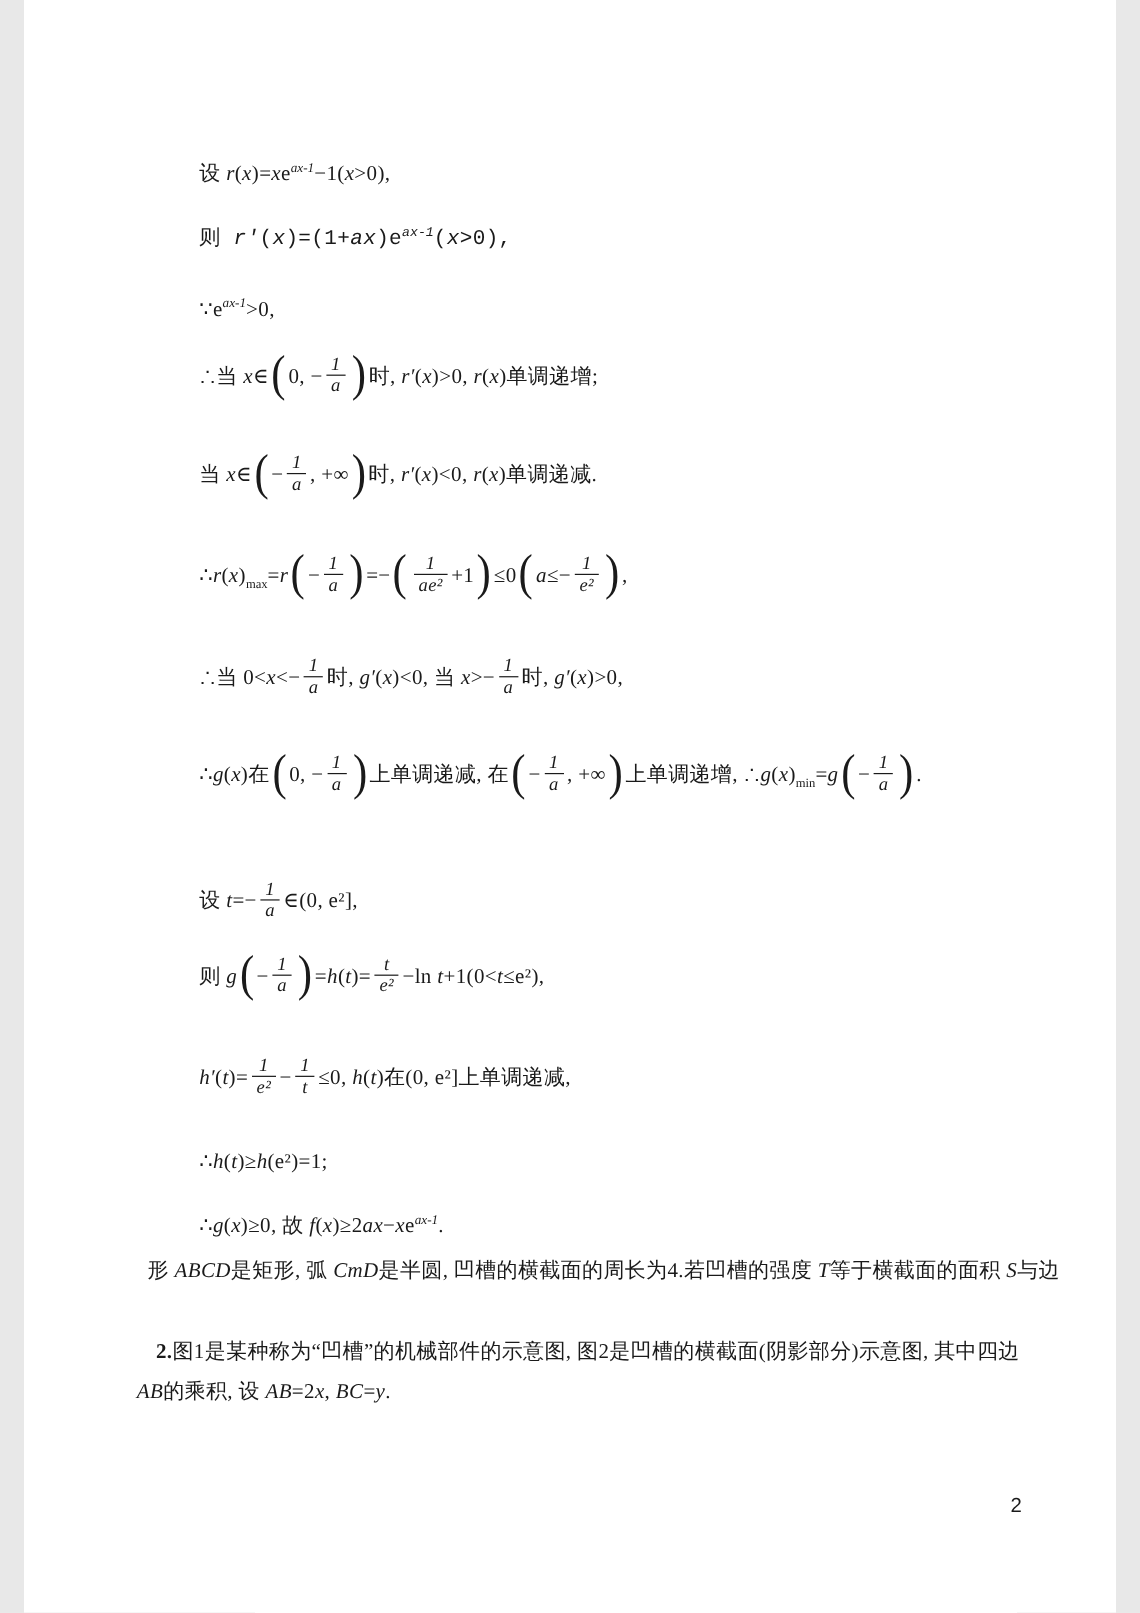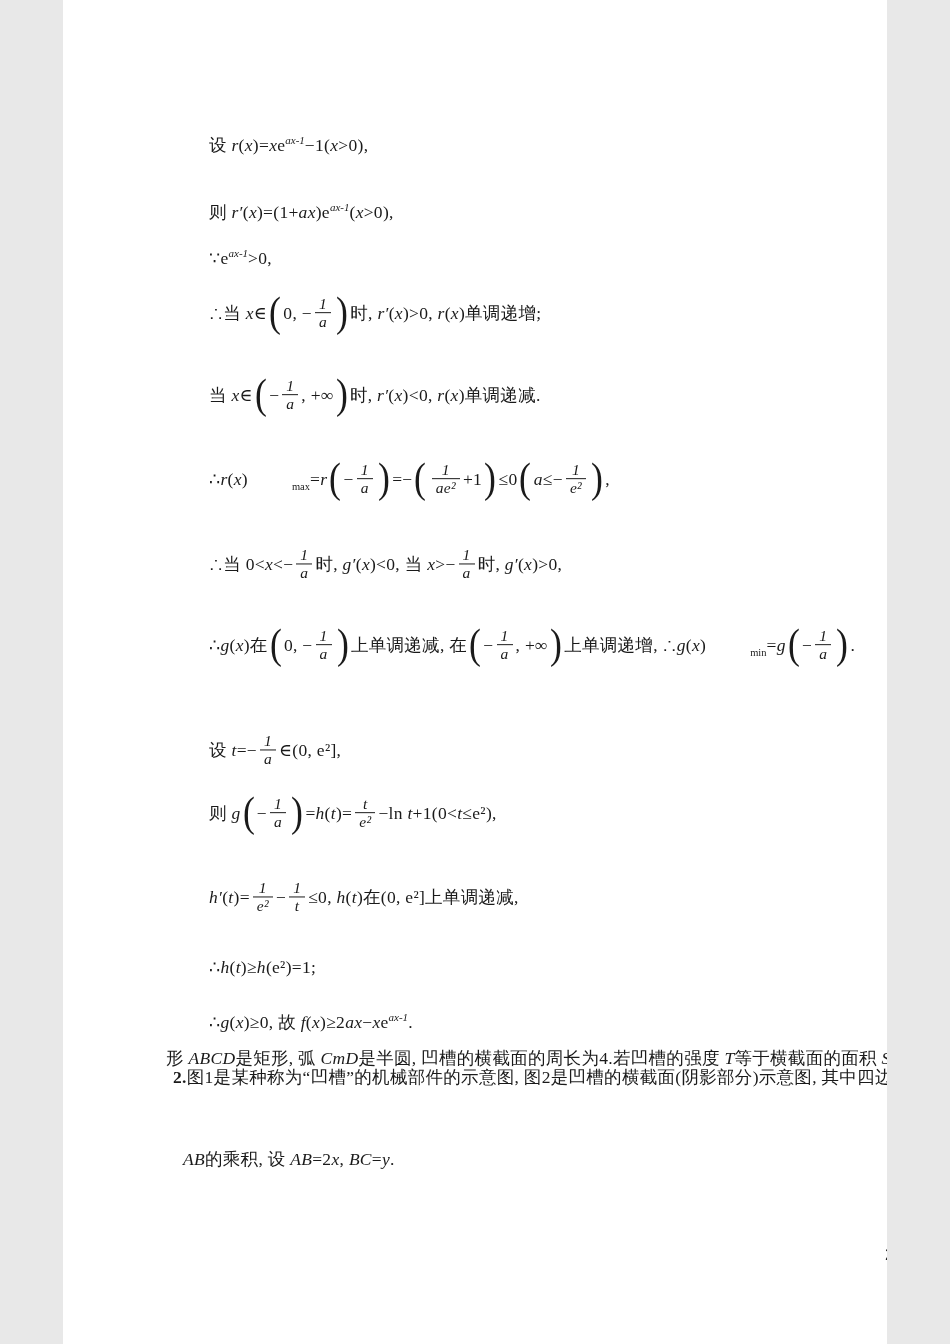--- a/index.html
+++ b/index.html
@@ -1,37 +1,37 @@
 <!DOCTYPE html>
 <html><head>
 <meta charset="utf-8">
 <style>
   html,body{margin:0;padding:0;background:#e8e8e8;}
   .page{
     position:relative;
-    width:824px;height:1344px;
+    width:910px;height:1344px;
     margin:0 auto;
     background:#ffffff;
     color:#1a1a1a;
     font-family:"Liberation Serif","DejaVu Serif",serif;
     overflow:hidden;
   }
   .line{
     position:absolute;
     transform:translateY(-50%);
     white-space:nowrap;
     font-size:17.5px;
     line-height:1.25;
     letter-spacing:0.3px;
   }
   .cn{font-style:normal;}
   .it{font-style:italic;}
   .bd{font-weight:700;}
   .sup{font-size:11px;font-style:italic;vertical-align:7px;letter-spacing:0;}
-  .sub{font-size:10.5px;font-style:normal;vertical-align:-5px;letter-spacing:0;margin-left:44px;}
+  .sub{font-size:10.5px;font-style:normal;vertical-align:-5px;letter-spacing:0;}
   .bigp{
     display:inline-block;
     vertical-align:middle;
     font-size:42px;
     line-height:0.85;
     font-weight:400;
     transform:translateY(-2px) scaleX(0.85);
     margin:0 1px;
   }
   .frac{
@@ -51,32 +51,32 @@
     font-family:"Liberation Sans","DejaVu Sans",sans-serif;
     font-size:17px;
   }
 </style>
 </head>
 <body>
 
 <div class="page">
   <div>
       <div class="line" style="top: 145px; left: 146px;"><span class="cn">设 </span><span class="it">r</span><span class="cn">(</span><span class="it">x</span><span class="cn">)=</span><span class="it">x</span><span class="cn">e</span><span class="sup">ax-1</span><span class="cn">−1(</span><span class="it">x</span><span class="cn">&gt;0),</span></div>
-      <div class="line" style="top: 212px; left: 146px;"><span class="cn">则 </span><span class="it">r′</span><span class="cn">(</span><span class="it">x</span><span class="cn">)=(1+</span><span class="it">ax</span><span class="cn">)e</span><span class="sup">ax-1</span><span class="cn">(</span><span class="it">x</span><span class="cn">&gt;0),</span></div>
+      <div class="line" style="top: 200px; left: 146px; font-family: Liberation Mono, monospace;"><span class="cn">则 </span><span class="it">r′</span><span class="cn">(</span><span class="it">x</span><span class="cn">)=(1+</span><span class="it">ax</span><span class="cn">)e</span><span class="sup">ax-1</span><span class="cn">(</span><span class="it">x</span><span class="cn">&gt;0),</span></div>
       <div class="line" style="top: 258px; left: 146px;"><span class="cn">∵e</span><span class="sup">ax-1</span><span class="cn">&gt;0,</span></div>
       <div class="line" style="top: 315px; left: 146px;"><span class="cn">∴当 </span><span class="it">x</span><span class="cn">∈</span><span class="bigp">(</span><span class="cn">0, −</span><span class="frac"><span class="num">1</span><span class="den">a</span></span><span class="bigp">)</span><span class="cn">时, </span><span class="it">r′</span><span class="cn">(</span><span class="it">x</span><span class="cn">)&gt;0, </span><span class="it">r</span><span class="cn">(</span><span class="it">x</span><span class="cn">)单调递增;</span></div>
       <div class="line" style="top: 397px; left: 146px;"><span class="cn">当 </span><span class="it">x</span><span class="cn">∈</span><span class="bigp">(</span><span class="cn">−</span><span class="frac"><span class="num">1</span><span class="den">a</span></span><span class="cn">, +∞</span><span class="bigp">)</span><span class="cn">时, </span><span class="it">r′</span><span class="cn">(</span><span class="it">x</span><span class="cn">)&lt;0, </span><span class="it">r</span><span class="cn">(</span><span class="it">x</span><span class="cn">)单调递减.</span></div>
       <div class="line" style="top: 481px; left: 146px;"><span class="cn">∴</span><span class="it">r</span><span class="cn">(</span><span class="it">x</span><span class="cn">)</span><span class="sub">max</span><span class="cn">=</span><span class="it">r</span><span class="bigp">(</span><span class="cn">−</span><span class="frac"><span class="num">1</span><span class="den">a</span></span><span class="bigp">)</span><span class="cn">=−</span><span class="bigp">(</span><span class="frac"><span class="num">1</span><span class="den">ae²</span></span><span class="cn">+1</span><span class="bigp">)</span><span class="cn">≤0</span><span class="bigp">(</span><span class="it">a</span><span class="cn">≤−</span><span class="frac"><span class="num">1</span><span class="den">e²</span></span><span class="bigp">)</span><span class="cn">,</span></div>
       <div class="line" style="top: 566px; left: 146px;"><span class="cn">∴当 0&lt;</span><span class="it">x</span><span class="cn">&lt;−</span><span class="frac"><span class="num">1</span><span class="den">a</span></span><span class="cn">时, </span><span class="it">g′</span><span class="cn">(</span><span class="it">x</span><span class="cn">)&lt;0, 当 </span><span class="it">x</span><span class="cn">&gt;−</span><span class="frac"><span class="num">1</span><span class="den">a</span></span><span class="cn">时, </span><span class="it">g′</span><span class="cn">(</span><span class="it">x</span><span class="cn">)&gt;0,</span></div>
       <div class="line" style="top: 647px; left: 146px;"><span class="cn">∴</span><span class="it">g</span><span class="cn">(</span><span class="it">x</span><span class="cn">)在</span><span class="bigp">(</span><span class="cn">0, −</span><span class="frac"><span class="num">1</span><span class="den">a</span></span><span class="bigp">)</span><span class="cn">上单调递减, 在</span><span class="bigp">(</span><span class="cn">−</span><span class="frac"><span class="num">1</span><span class="den">a</span></span><span class="cn">, +∞</span><span class="bigp">)</span><span class="cn">上单调递增, ∴</span><span class="it">g</span><span class="cn">(</span><span class="it">x</span><span class="cn">)</span><span class="sub">min</span><span class="cn">=</span><span class="it">g</span><span class="bigp">(</span><span class="cn">−</span><span class="frac"><span class="num">1</span><span class="den">a</span></span><span class="bigp">)</span><span class="cn">.</span></div>
       <div class="line" style="top: 752px; left: 146px;"><span class="cn">设 </span><span class="it">t</span><span class="cn">=−</span><span class="frac"><span class="num">1</span><span class="den">a</span></span><span class="cn">∈(0, e²],</span></div>
       <div class="line" style="top: 815px; left: 146px;"><span class="cn">则 </span><span class="it">g</span><span class="bigp">(</span><span class="cn">−</span><span class="frac"><span class="num">1</span><span class="den">a</span></span><span class="bigp">)</span><span class="cn">=</span><span class="it">h</span><span class="cn">(</span><span class="it">t</span><span class="cn">)=</span><span class="frac"><span class="num">t</span><span class="den">e²</span></span><span class="cn">−ln </span><span class="it">t</span><span class="cn">+1(0&lt;</span><span class="it">t</span><span class="cn">≤e²),</span></div>
       <div class="line" style="top: 899px; left: 146px;"><span class="it">h′</span><span class="cn">(</span><span class="it">t</span><span class="cn">)=</span><span class="frac"><span class="num">1</span><span class="den">e²</span></span><span class="cn">−</span><span class="frac"><span class="num">1</span><span class="den">t</span></span><span class="cn">≤0, </span><span class="it">h</span><span class="cn">(</span><span class="it">t</span><span class="cn">)在(0, e²]上单调递减,</span></div>
       <div class="line" style="top: 968px; left: 146px;"><span class="cn">∴</span><span class="it">h</span><span class="cn">(</span><span class="it">t</span><span class="cn">)≥</span><span class="it">h</span><span class="cn">(e²)=1;</span></div>
       <div class="line" style="top: 1022px; left: 146px;"><span class="cn">∴</span><span class="it">g</span><span class="cn">(</span><span class="it">x</span><span class="cn">)≥0, 故 </span><span class="it">f</span><span class="cn">(</span><span class="it">x</span><span class="cn">)≥2</span><span class="it">ax</span><span class="cn">−</span><span class="it">x</span><span class="cn">e</span><span class="sup">ax-1</span><span class="cn">.</span></div>
     </div>
   <div>
-      <div class="line" style="top: 1078px; left: 110px;"><span class="bd">2.</span><span class="cn">图1是某种称为“凹槽”的机械部件的示意图, 图2是凹槽的横截面(阴影部分)示意图, 其中四边</span></div>
+      <div class="line" style="top: 1127px; left: 110px;"><span class="bd">2.</span><span class="cn">图1是某种称为“凹槽”的机械部件的示意图, 图2是凹槽的横截面(阴影部分)示意图, 其中四边</span></div>
       <div class="line" style="top: 1059px; left: 103px; text-align: right;"><span class="cn">形 </span><span class="it">ABCD</span><span class="cn">是矩形, 弧 </span><span class="it">CmD</span><span class="cn">是半圆, 凹槽的横截面的周长为4.若凹槽的强度 </span><span class="it">T</span><span class="cn">等于横截面的面积 </span><span class="it">S</span><span class="cn">与边</span></div>
-      <div class="line" style="top: 1160px; left: 120px;"><span class="it">AB</span><span class="cn">的乘积, 设 </span><span class="it">AB</span><span class="cn">=2</span><span class="it">x</span><span class="cn">, </span><span class="it">BC</span><span class="cn">=</span><span class="it">y</span><span class="cn">.</span></div>
+      <div class="line" style="top: 1160px; left: 94px;"><span class="it">AB</span><span class="cn">的乘积, 设 </span><span class="it">AB</span><span class="cn">=2</span><span class="it">x</span><span class="cn">, </span><span class="it">BC</span><span class="cn">=</span><span class="it">y</span><span class="cn">.</span></div>
     </div>
   <div class="pagenum" style="left: 822px; top: 1245px;">2</div>
 </div>
 
 </body></html>

